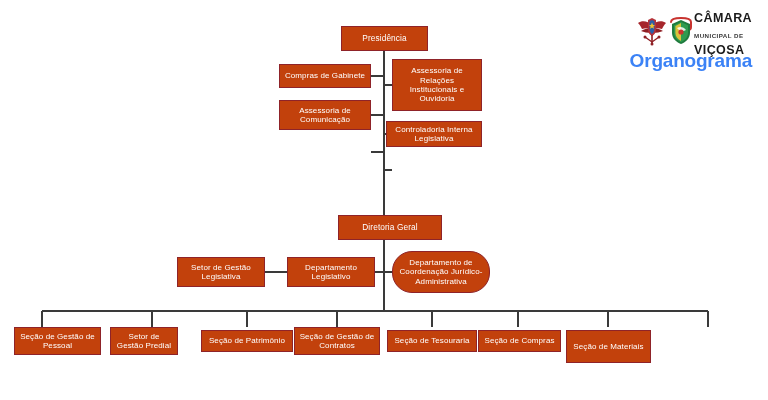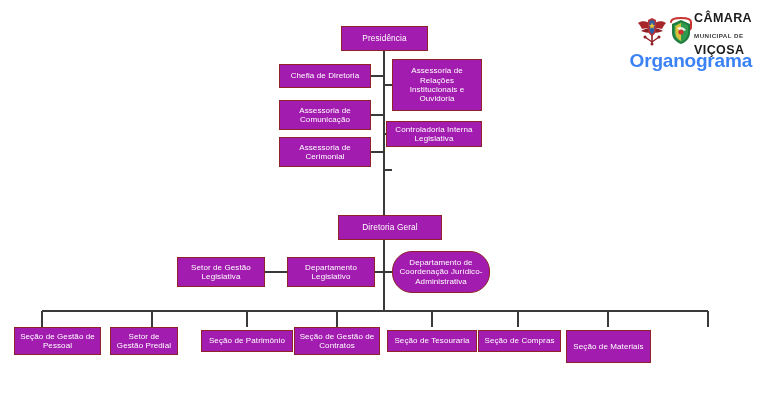--- a/index.html
+++ b/index.html
@@ -30,21 +30,21 @@
     left: 0; top: 0;
     width: 768px;
     height: 400px;
     pointer-events: none;
   }
 
   
   .node {
     position: absolute;
     box-sizing: border-box;
-    background: #a21caf;
+    background: #c2410c;
     border: 1px solid #8f2329;
     color: #ffffff;
     display: flex;
     align-items: center;
     justify-content: center;
     text-align: center;
     line-height: 1.18;
     letter-spacing: 0.1px;
     padding: 4px 4px;
     z-index: 3;
@@ -142,30 +142,27 @@
       <line x1="608" y1="311" x2="608" y2="327"></line>
       <line x1="708" y1="311" x2="708" y2="327"></line>
     </g>
   </svg>
 
   <div class="node n-md" style="left:341px; top:26px; width:87px; height:25px;">
     <span>Presidência</span>
   </div>
 
   <div class="node n-sm" style="left:279px; top:64px; width:92px; height:24px;">
-    <span>Chefia de Diretoria</span>
+    <span>Compras de Gabinete</span>
   </div>
 
   <div class="node n-sm" style="left:279px; top:100px; width:92px; height:30px;">
     <span>Assessoria de Comunicação</span>
   </div>
 
-  <div class="node n-sm" style="left:279px; top:137px; width:92px; height:30px;">
-    <span>Assessoria de Cerimonial</span>
-  </div>
 
   <div class="node n-sm" style="left:392px; top:59px; width:90px; height:52px;justify-content:center;">
     <span>Assessoria de Relações Institucionais e Ouvidoria</span>
   </div>
 
   <div class="node n-sm" style="left:386px; top:121px; width:96px; height:26px;">
     <span>Controladoria Interna Legislativa</span>
   </div>
 
 

